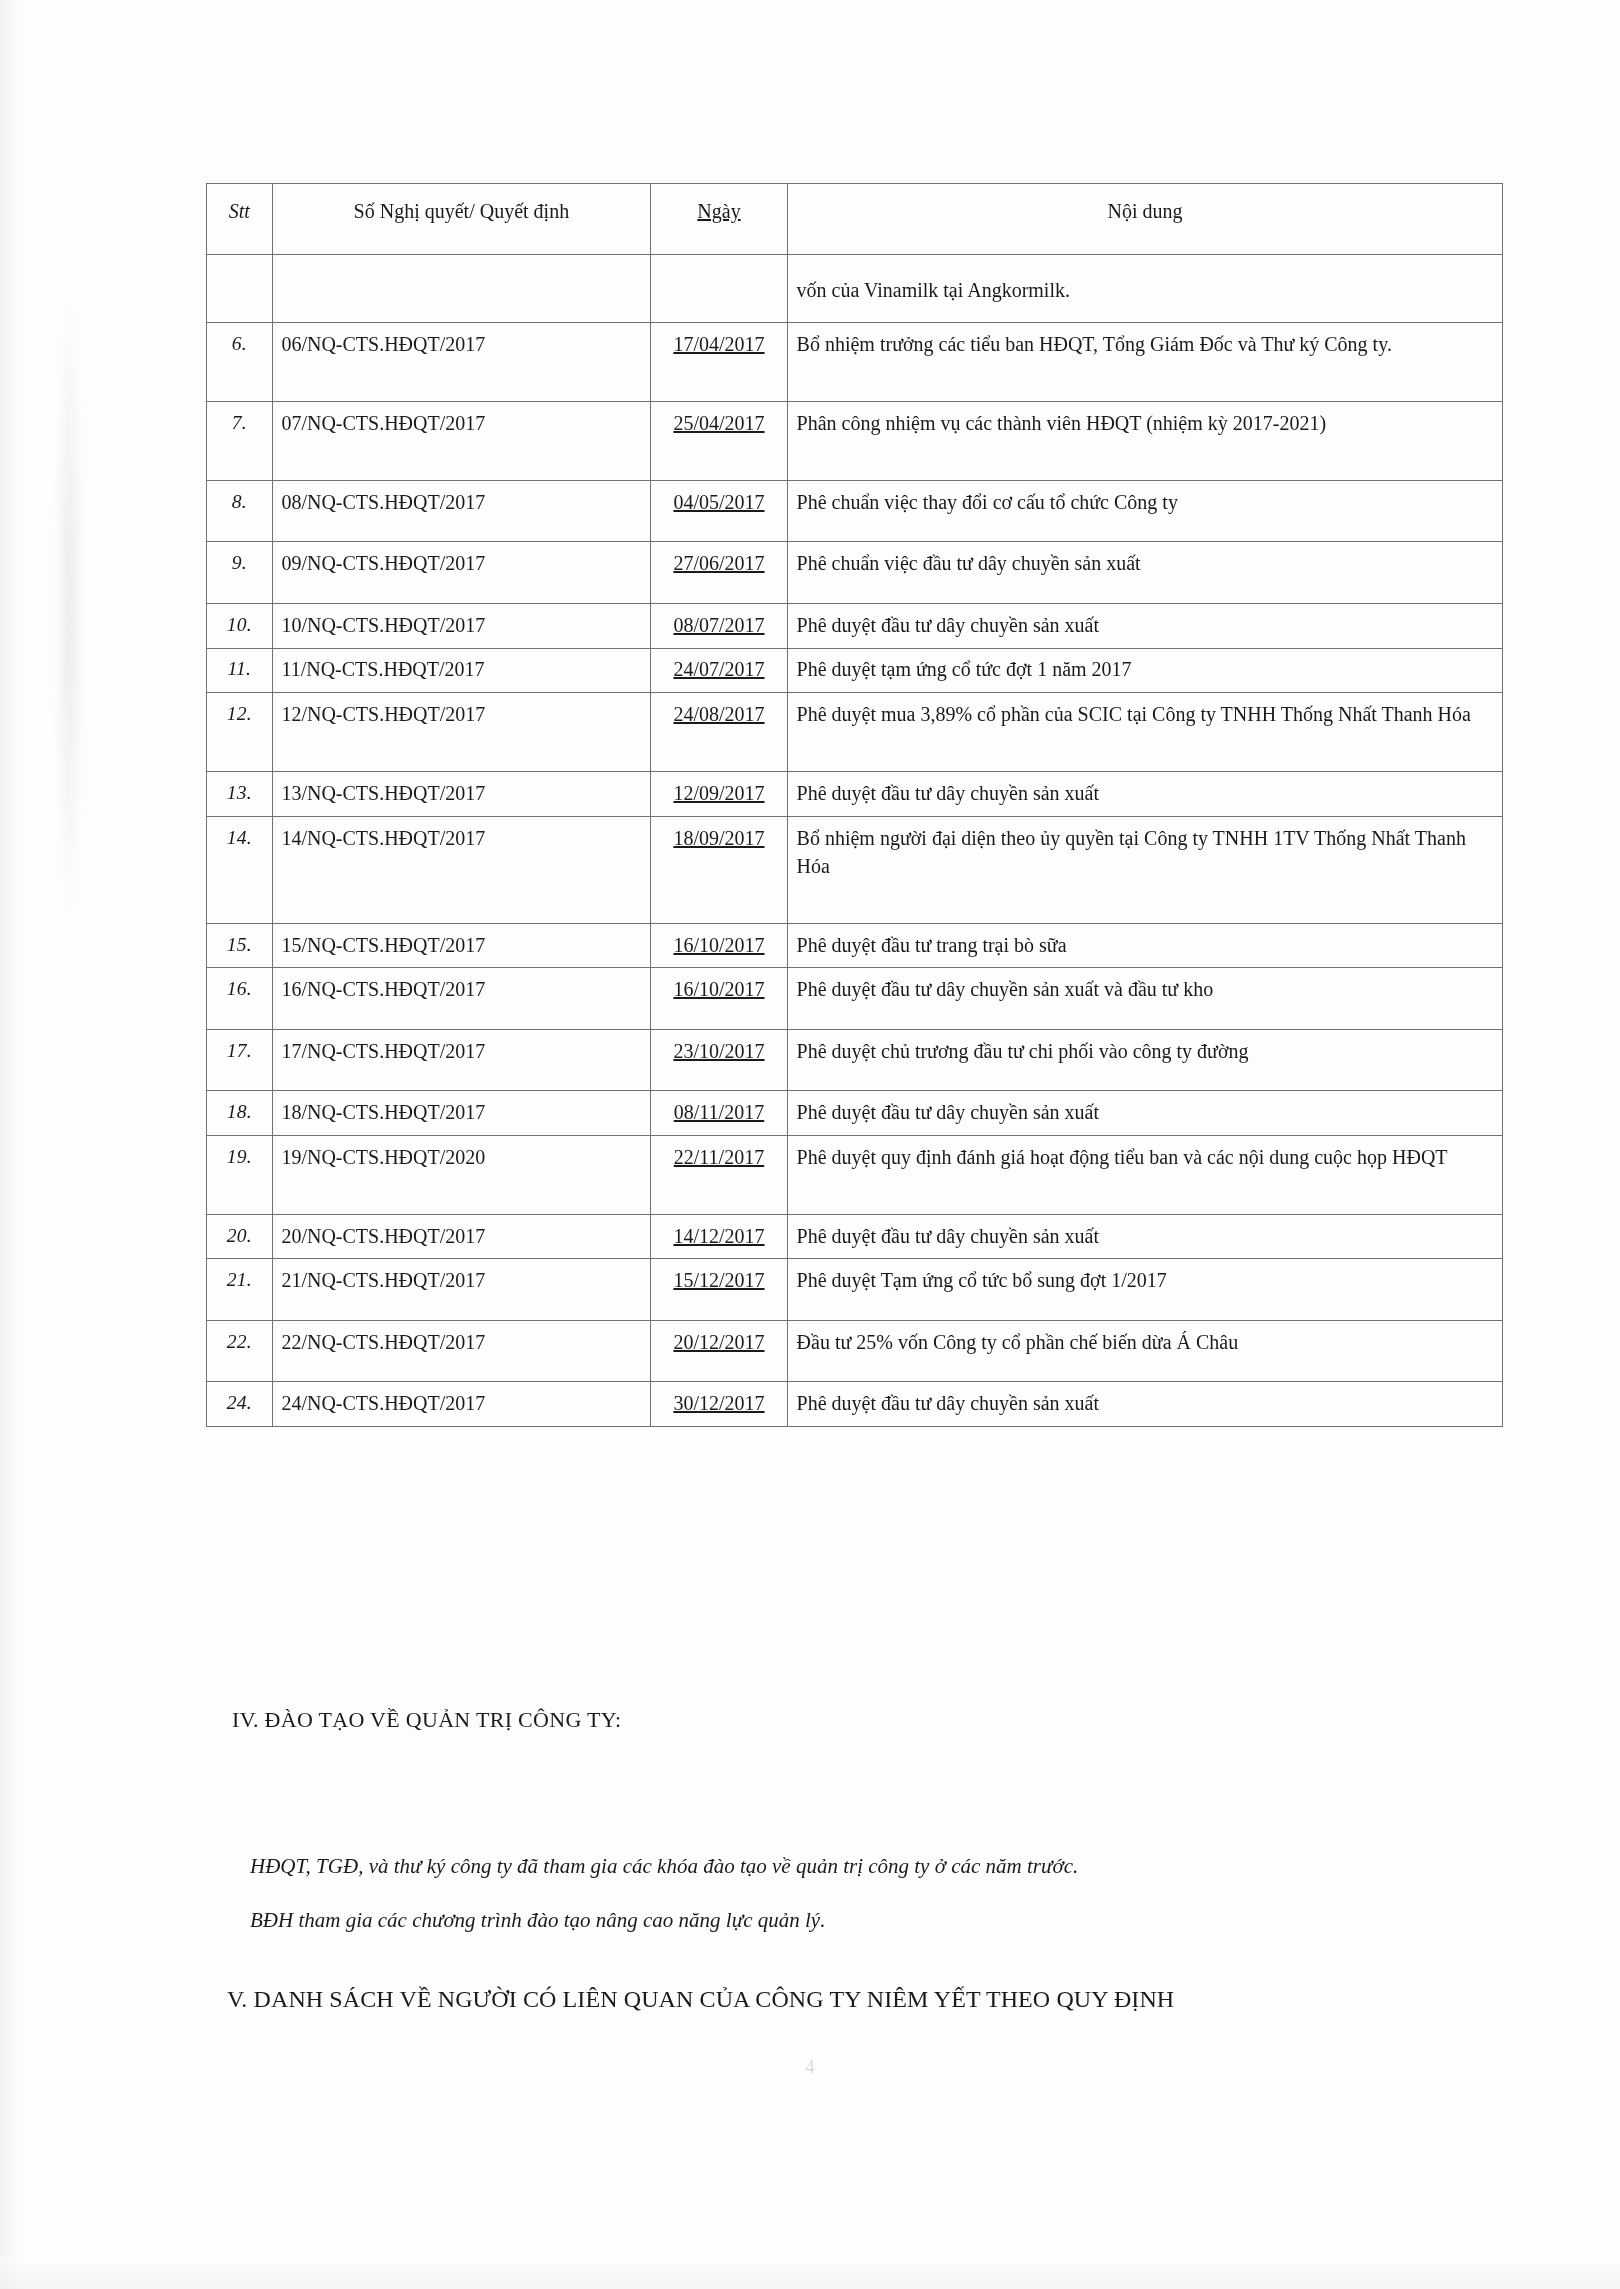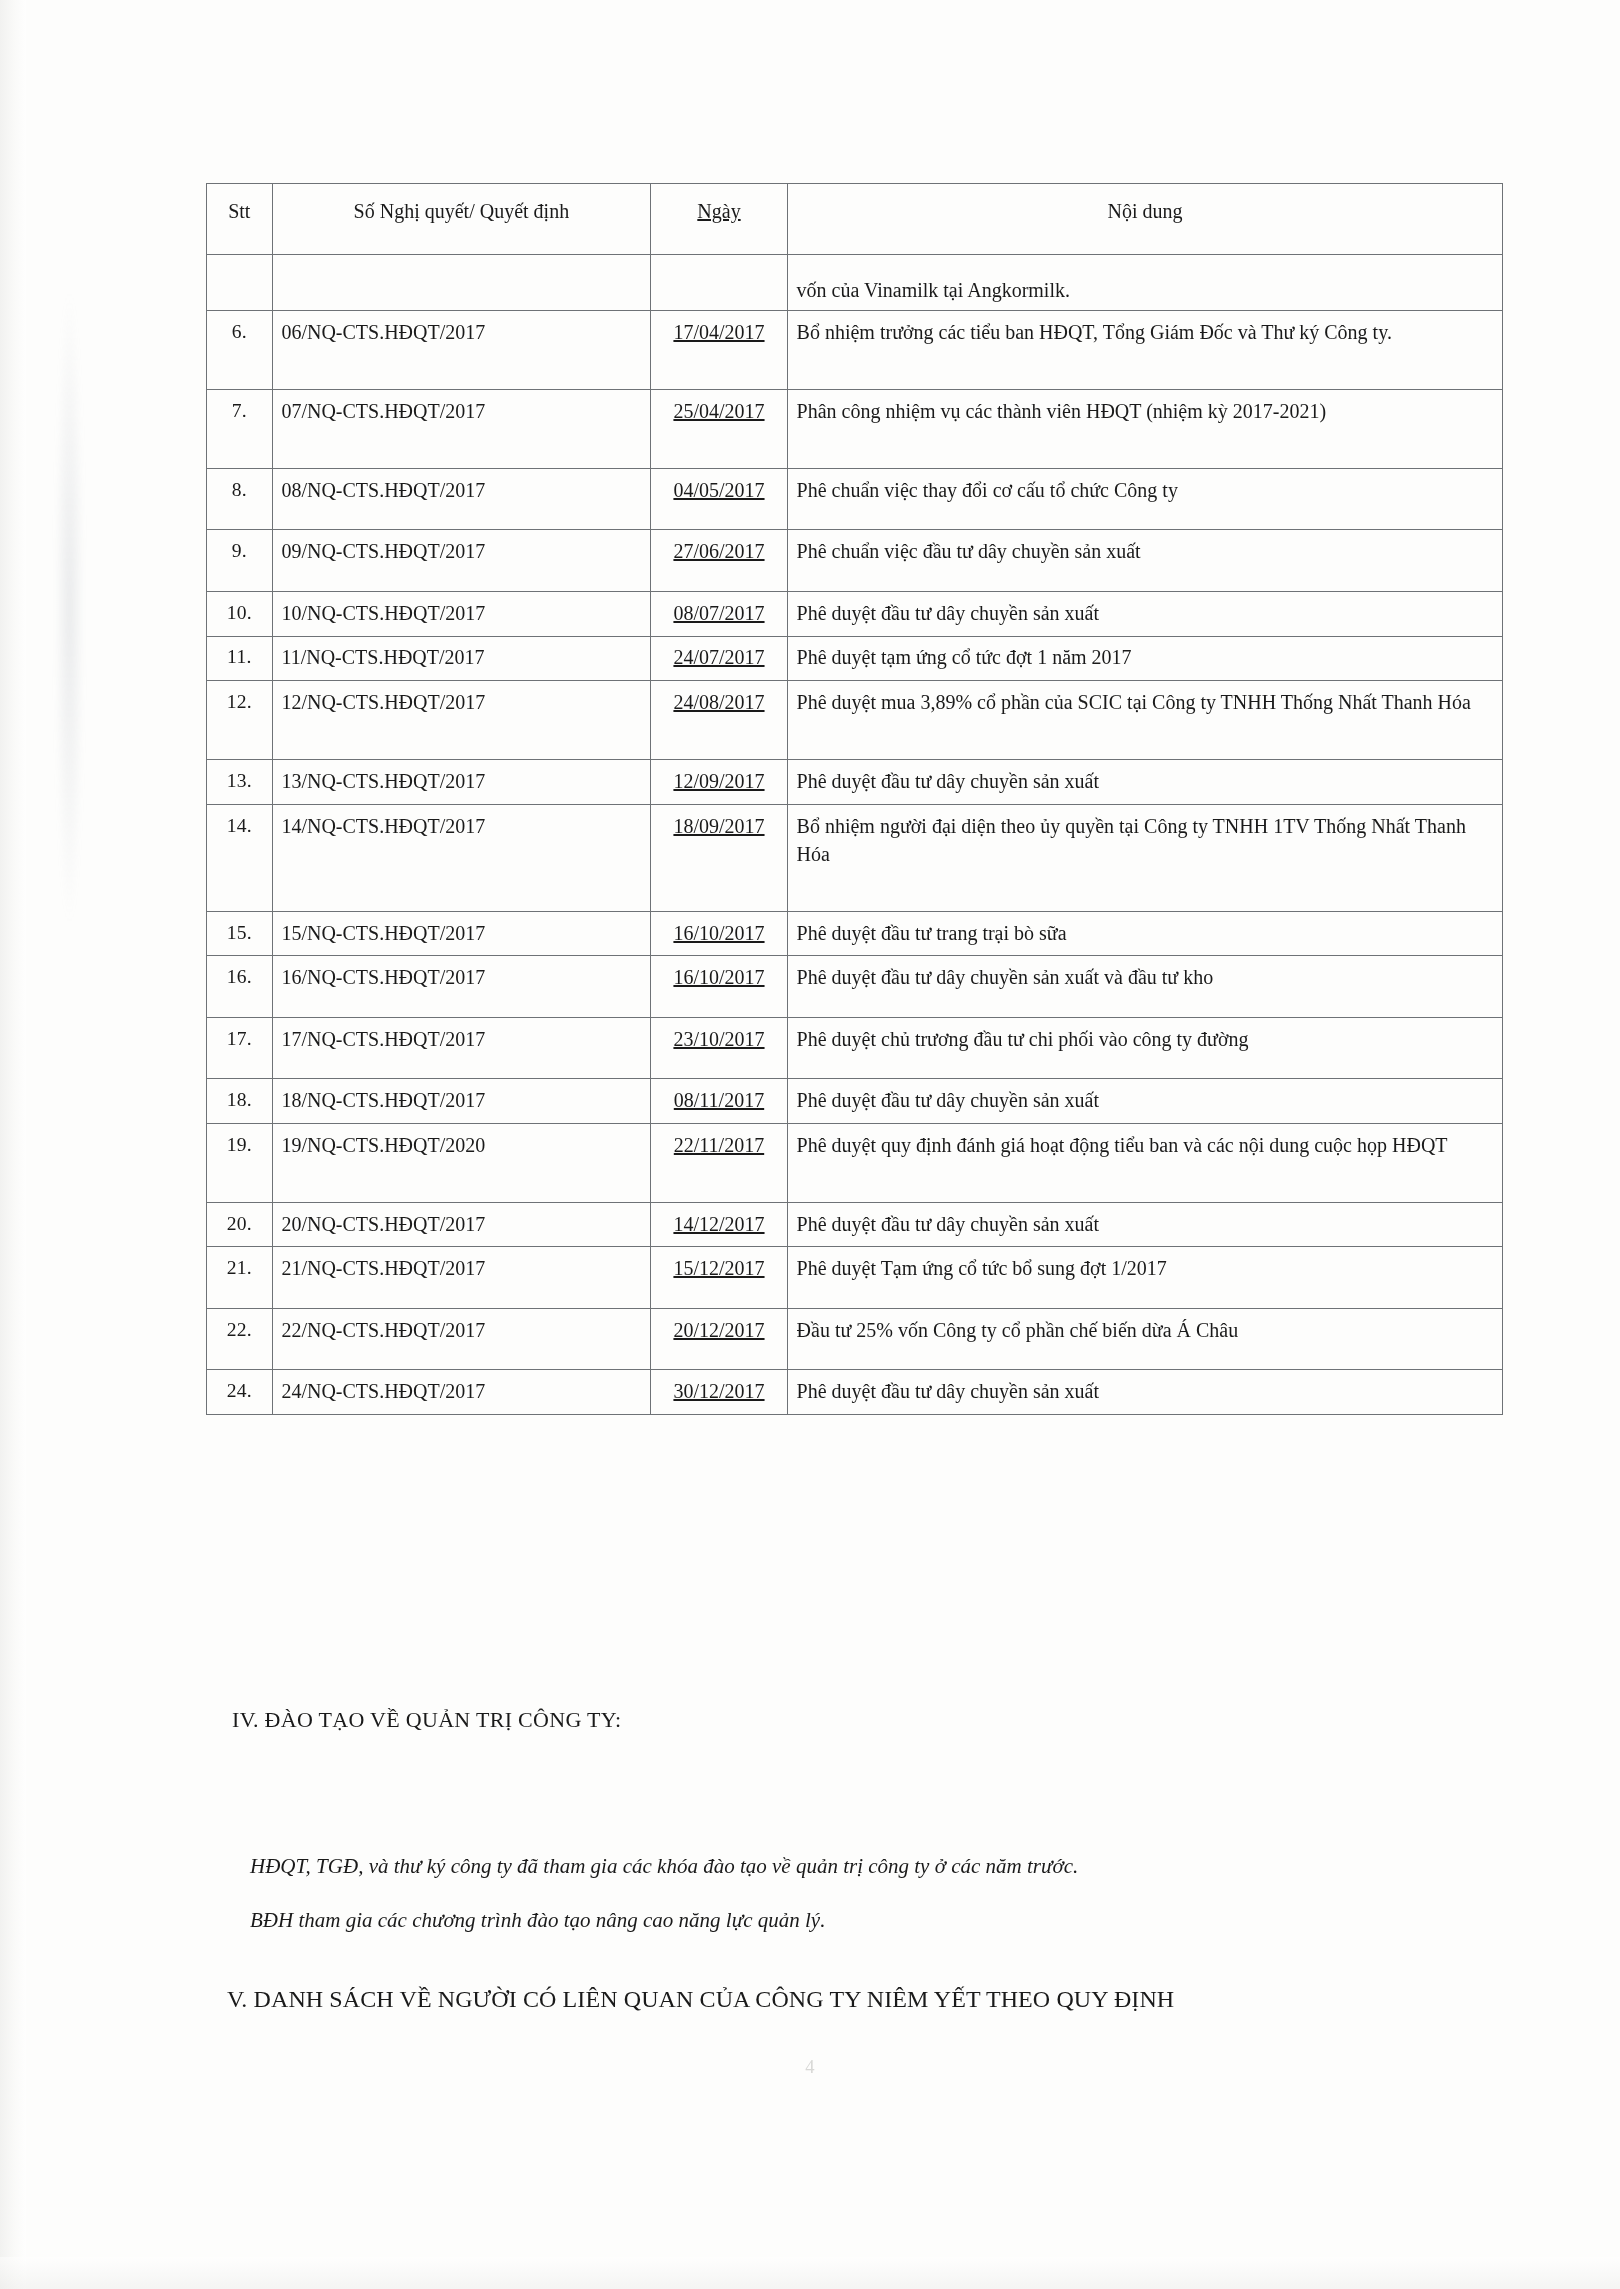--- a/index.html
+++ b/index.html
@@ -55,42 +55,42 @@
     font-size: 20px;
   }
   .doc-table td, .doc-table th {
     border: 1px solid #6e7276;
     padding: 6.9px 8.8px 8.8px 8.8px;
     vertical-align: top;
     font-weight: normal;
     line-height: 1.40;
     background: transparent;
   }
-  .col-stt   { width: 47px;  text-align: center; }
+  .col-stt   { width: 47px;  text-align: center; font-style: italic; }
   .col-nq    { width: 360px; text-align: left; padding-left: 12.7px; }
   .col-date  { width: 118px; text-align: center; text-decoration: underline; }
   .col-noi   { width: 697px; text-align: left; padding-left: 13.7px; }
 
   .doc-table thead th {
     text-align: center;
     padding-top: 12.7px;
     padding-bottom: 29px;
     vertical-align: top;
   }
   .doc-table thead th.col-nq { text-align: center; padding-left: 8.8px;}
 
   .cell-stt {
     vertical-align: bottom;
     padding-bottom: 6.9px;
     font-size: 19.6px;
     letter-spacing: 0.2px;
   }
   .row-tall td { padding-bottom: 25.5px; }
   .row-xtall td { padding-bottom: 43px; }
-  .row-cont td { padding-top: 21.6px; padding-bottom: 6px; }
+  .row-cont td { padding-top: 21.6px; padding-bottom: 18px; }
 
   
   .sec-heading {
     position: absolute;
     font-weight: normal;
     font-size: 22px;
     letter-spacing: 0.3px;
   }
   #sec4-heading { left: 232px; top: 1707px; }
   #sec5-heading { left: 227px; top: 1986px; font-size: 24px; letter-spacing: 0.1px; }

